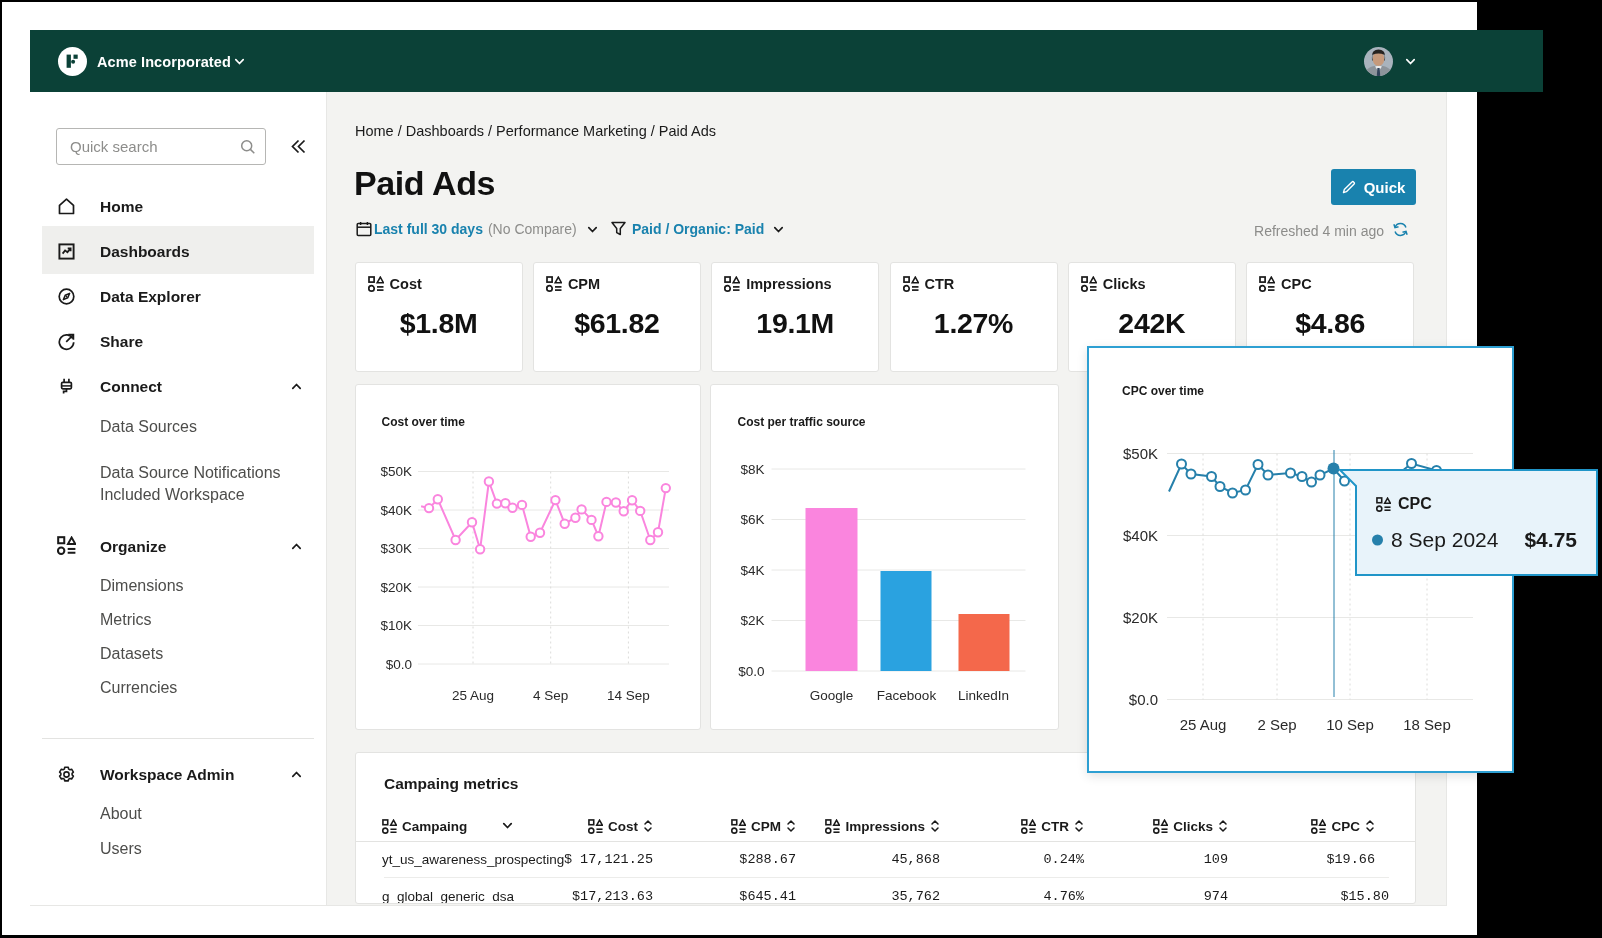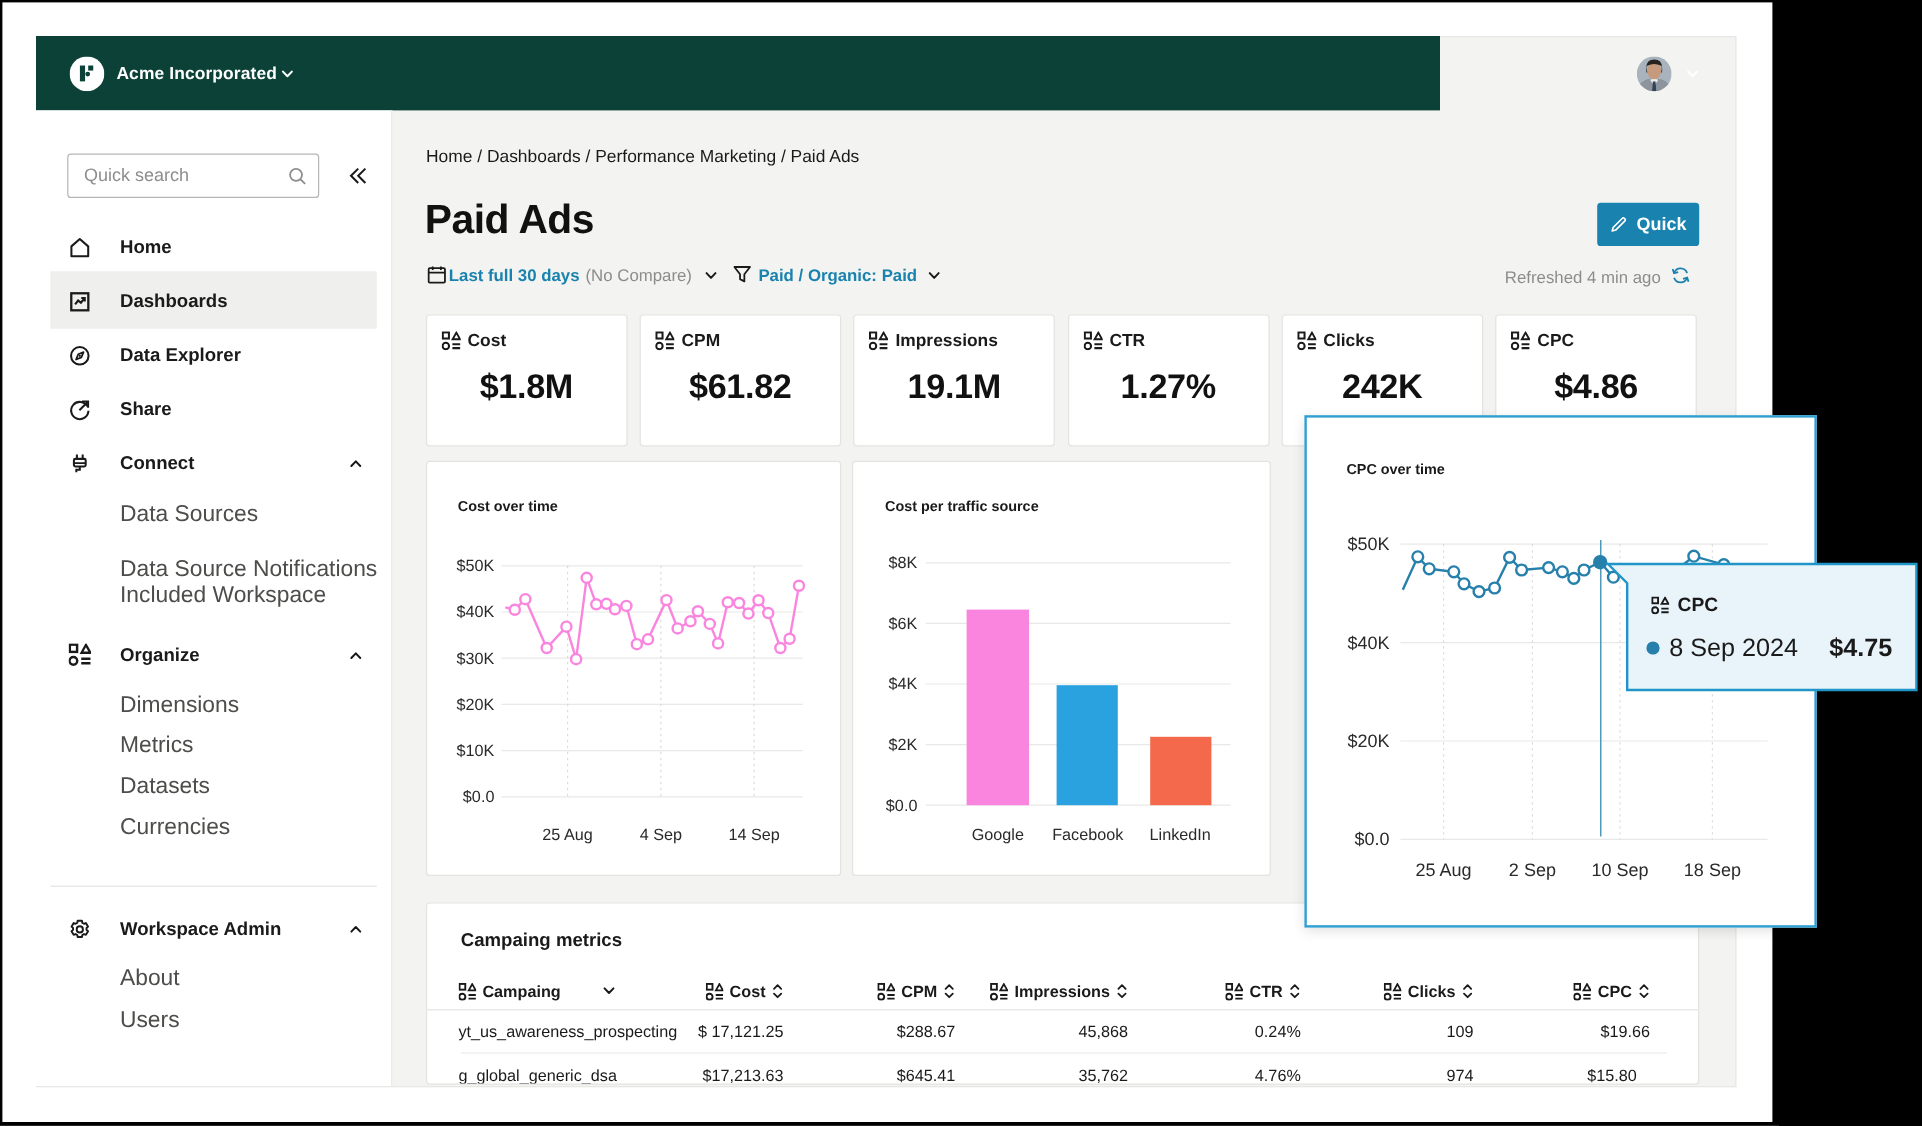--- a/index.html
+++ b/index.html
@@ -3,41 +3,41 @@
 <meta charset="utf-8">
 <style>
   * { margin:0; padding:0; box-sizing:border-box; }
   html,body { width:1602px; height:938px; background:#000; overflow:hidden;
     font-family:"Liberation Sans", sans-serif; }
   .abs { position:absolute; }
   #page { position:absolute; left:2px; top:2px; width:1475px; height:933px; background:#fff; }
   #app  { position:absolute; left:28px; top:28px; width:1417px; height:876px; background:#f3f3f1;
           border:1px solid #e7e7e5; }
   
-  #topbar { position:absolute; left:-1px; top:-1px; width:1170px; height:62px; background:#0b4137; }
+  #topbar { position:absolute; left:-1px; top:-1px; width:1513px; height:62px; background:#0b4137; }
   
   #sidebar { position:absolute; left:-1px; top:61px; width:297px; height:813px; background:#fff;
              border-right:1px solid #e7e7e5; }
   .nav-ico { position:absolute; left:27px; width:19px; height:19px; }
   .nav-txt { position:absolute; left:70px; font-size:15.5px; font-weight:700; color:#1a1a1a; white-space:nowrap; }
-  .nav-sub { position:absolute; left:70px; font-size:19px; font-weight:400; color:#4d4d4b; white-space:nowrap; }
+  .nav-sub { position:absolute; left:70px; font-size:16px; font-weight:400; color:#4d4d4b; white-space:nowrap; }
   .nav-ch  { position:absolute; left:260px; width:13px; height:13px; }
   
   #content { position:absolute; left:296px; top:61px; width:1121px; height:814px; overflow:hidden; }
   .card { position:absolute; background:#fff; border:1px solid #e3e3e1; border-radius:3px; }
   .kpi-label { position:absolute; left:34px; top:13px; font-size:14.5px; font-weight:700; color:#1a1a1a; }
   .kpi-ico { position:absolute; left:12px; top:13px; width:16px; height:16px; }
   .kpi-val { position:absolute; left:0; right:0; top:44px; text-align:center; font-size:28.5px; font-weight:700; color:#111; letter-spacing:-0.3px;}
   .ctitle { position:absolute; font-size:12px; font-weight:700; color:#1a1a1a; }
   .th { position:absolute; top:58px; height:30px; display:flex; align-items:center; gap:5px;
         font-size:13.5px; font-weight:700; color:#1a1a1a; white-space:nowrap; }
   .t-ico { width:15px; height:15px; flex:0 0 auto; }
   .t-sort { width:10px; height:16px; flex:0 0 auto; }
   .td { position:absolute; font-size:13.5px; color:#1a1a1a; white-space:nowrap; }
-  .tdr { text-align:right; }
+  .tdr { text-align:right;font-family:Liberation Mono, monospace; }
 </style>
 </head>
 <body>
 <svg width="0" height="0" style="position:absolute">
  <defs>
   <symbol id="i-metric" viewBox="0 0 16 16">
     <rect x="1" y="1" width="5.1" height="5.1" fill="none" stroke="currentColor" stroke-width="1.7"></rect>
     <path d="M12.3 1.2 L15.4 6.7 H9.2 Z" fill="none" stroke="currentColor" stroke-width="1.6" stroke-linejoin="miter"></path>
     <circle cx="3.5" cy="12.4" r="2.7" fill="none" stroke="currentColor" stroke-width="1.7"></circle>
     <line x1="9" y1="10.9" x2="15.5" y2="10.9" stroke="currentColor" stroke-width="1.7"></line>
@@ -421,21 +421,21 @@
       <div class="td tdr" style="right:331px; top:99px;">0.24%</div>
       <div class="td tdr" style="right:187px; top:99px;">109</div>
       <div class="td tdr" style="right:40px; top:99px;">$19.66</div>
 
       <div class="td" style="left:26px; top:136px;">g_global_generic_dsa</div>
       <div class="td tdr" style="right:762px; top:136px;">$17,213.63</div>
       <div class="td tdr" style="right:619px; top:136px;">$645.41</div>
       <div class="td tdr" style="right:475px; top:136px;">35,762</div>
       <div class="td tdr" style="right:331px; top:136px;">4.76%</div>
       <div class="td tdr" style="right:187px; top:136px;">974</div>
-      <div class="td tdr" style="right:51px; top:136px;">$15.80</div>
+      <div class="td tdr" style="right:26px; top:136px;">$15.80</div>
     </div>
   </div>
  </div>
  <div id="popover" class="abs" style="left:1085px; top:344px; width:427px; height:427px; background:#fff; border:2px solid #2d9fd2; box-shadow:0 3px 10px rgba(0,0,0,0.12);">
     <div class="ctitle" style="left:33px; top:36px;">CPC over time</div>
     <svg class="abs" style="left:-2px; top:-2px;" width="427" height="427" viewBox="0 0 427 427">
       <g stroke="#e8e8e6" stroke-width="1">
         <line x1="80" y1="107.5" x2="386" y2="107.5"></line>
           <line x1="80" y1="189.5" x2="386" y2="189.5"></line>
         <line x1="80" y1="271.5" x2="386" y2="271.5"></line>

